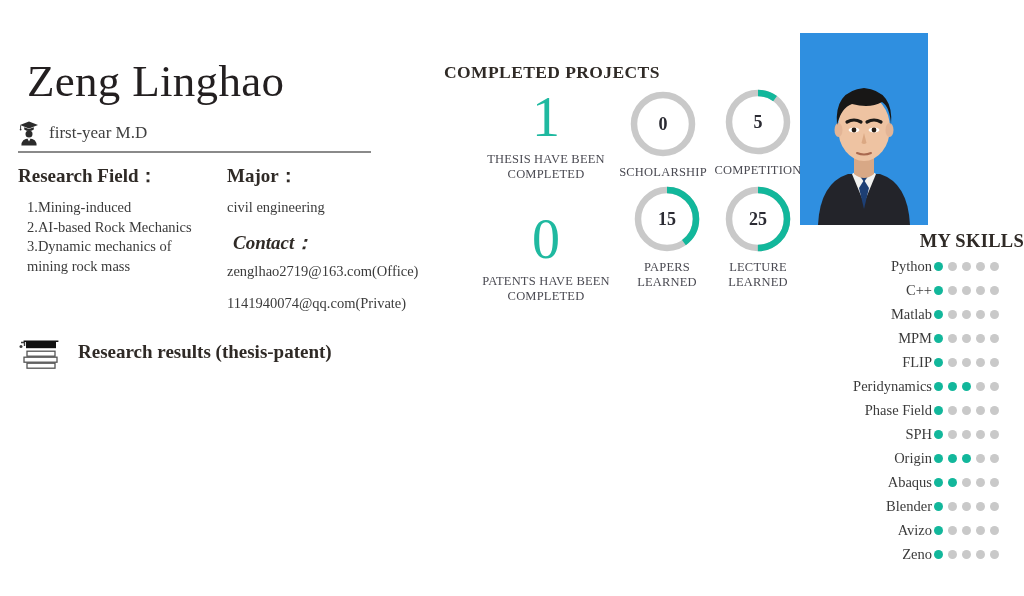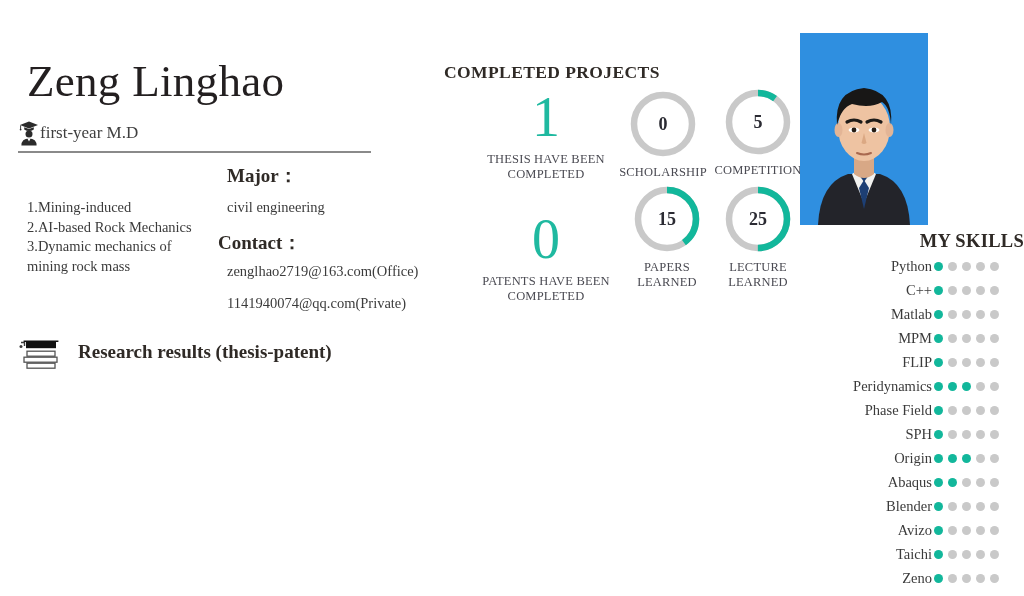--- a/index.html
+++ b/index.html
@@ -36,20 +36,21 @@
     color: #231f20;
     letter-spacing: 0.3px;
     white-space: nowrap;
   }
 
   #degree-row {
     position: absolute;
     left: 18px; top: 120px;
     display: flex;
     align-items: center;
+    gap: 9px;
   }
   #grad-person-icon { display: block; width: 22px; height: 26px; }
   #degree-label {
     font-size: 17px;
     color: #3f3f3f;
     white-space: nowrap;
   }
 
   #header-divider {
     position: absolute;
@@ -60,21 +61,21 @@
 
   .col-heading {
     position: absolute;
     font-size: 19px;
     font-weight: bold;
     color: #2f2a26;
     white-space: nowrap;
   }
   #research-field-heading { left: 18px; top: 163px; }
   #major-heading { left: 227px; top: 163px; }
-  #contact-heading { left: 218px; top: 230px; }
+  #contact-heading { left: 233px; top: 230px; font-style: italic; }
 
   #research-field-list {
     position: absolute;
     left: 19px; top: 198px;
     width: 190px;
     font-size: 14.5px;
     line-height: 19.5px;
     color: #3b3b3b;
     margin-left: 8px;
   }
@@ -263,20 +264,21 @@
           <circle cx="11" cy="14.1" r="3.5" fill="#2b2b2b"></circle>
           <path d="M3.4 25.6 Q3.4 18.4 11 18.4 Q18.6 18.4 18.6 25.6 Z" fill="#2b2b2b"></path>
           <path d="M9.4 18.6 L11 21.4 L12.6 18.6 L11.9 18.2 L10.1 18.2 Z" fill="#ffffff"></path>
         </svg>
       </span>
       <span id="degree-label">first-year M.D</span>
     </div>
 
     <div id="header-divider"></div>
 
+    <div class="col-heading" id="research-field-heading">Research Field：</div>
     <div class="col-heading" id="major-heading">Major：</div>
     <div class="col-heading" id="contact-heading">Contact：</div>
 
     <div id="research-field-list">
       <div>1.Mining-induced</div>
       <div>2.AI-based Rock Mechanics</div>
       <div>3.Dynamic mechanics of</div>
       <div>mining rock mass</div>
     </div>
 
@@ -513,30 +515,20 @@
           <div class="skill-name">Avizo</div>
           <div class="skill-dots">
             <span class="dot filled"></span>
             <span class="dot"></span>
             <span class="dot"></span>
             <span class="dot"></span>
             <span class="dot"></span>
           </div>
         </div>
         <div class="skill-row">
-          <div class="skill-name">Taichi</div>
-          <div class="skill-dots">
-            <span class="dot filled"></span>
-            <span class="dot"></span>
-            <span class="dot"></span>
-            <span class="dot"></span>
-            <span class="dot"></span>
-          </div>
-        </div>
-        <div class="skill-row">
           <div class="skill-name">Zeno</div>
           <div class="skill-dots">
             <span class="dot filled"></span>
             <span class="dot"></span>
             <span class="dot"></span>
             <span class="dot"></span>
             <span class="dot"></span>
           </div>
         </div>
       </div>

